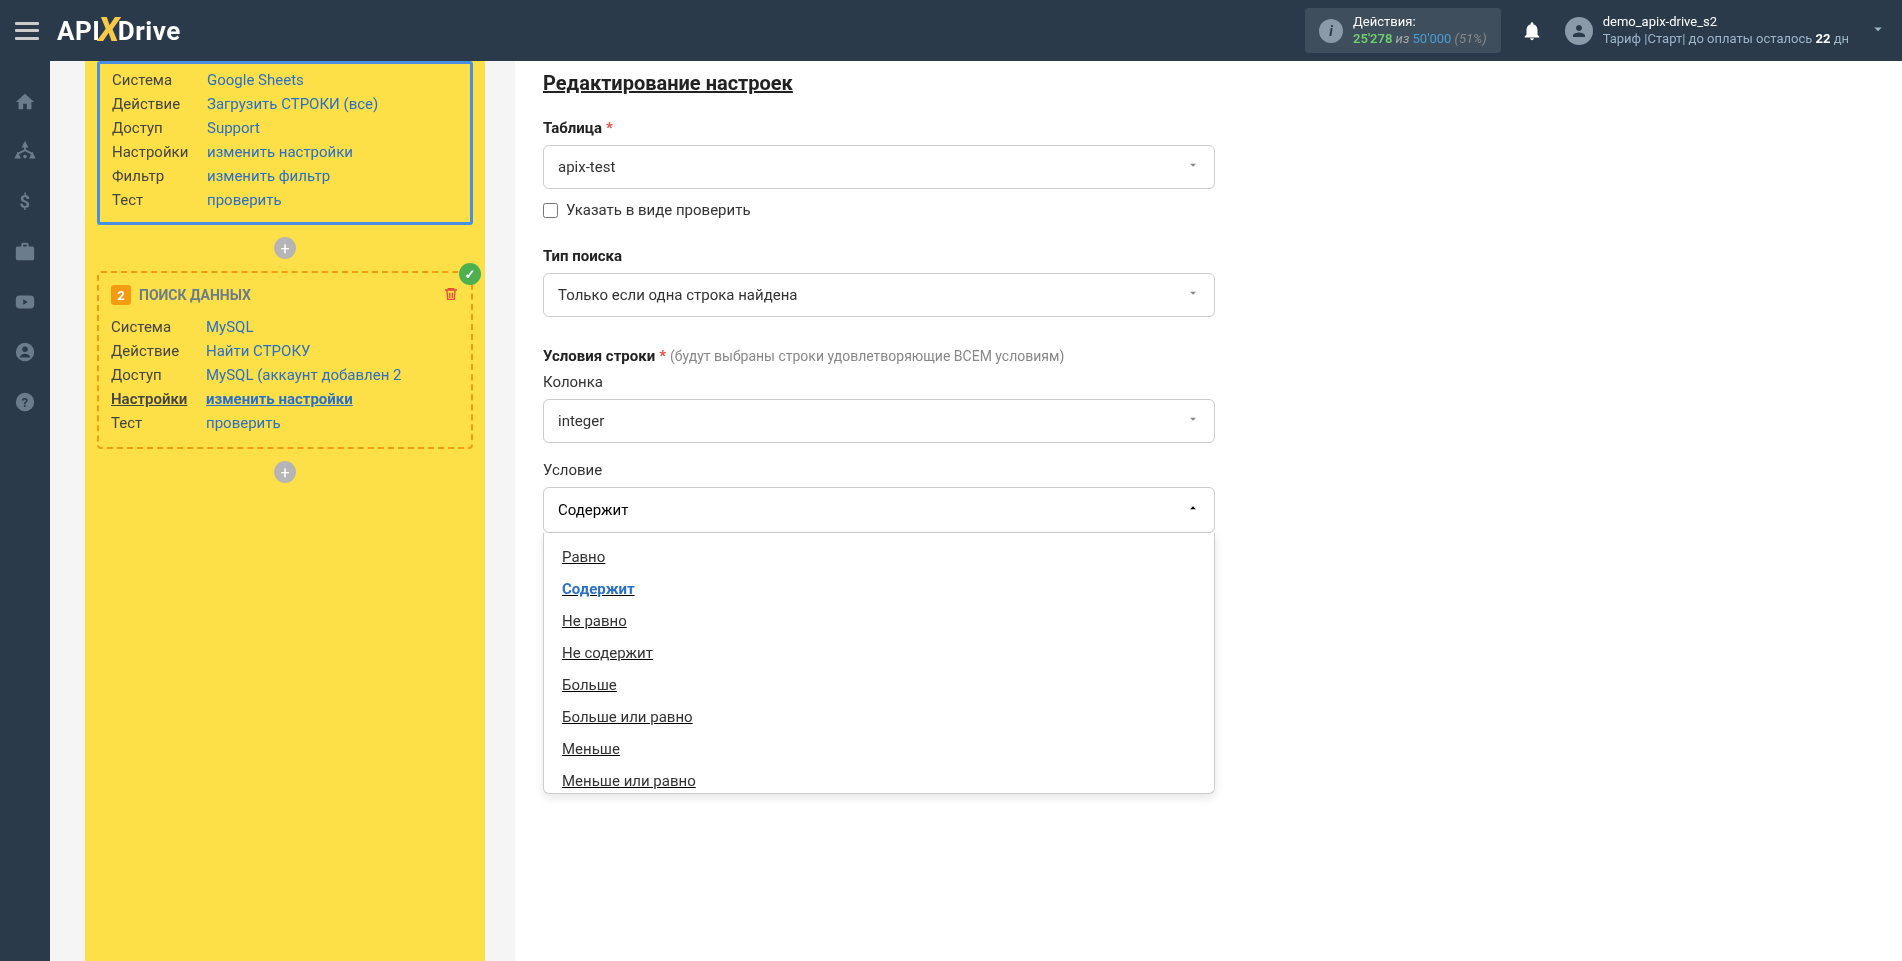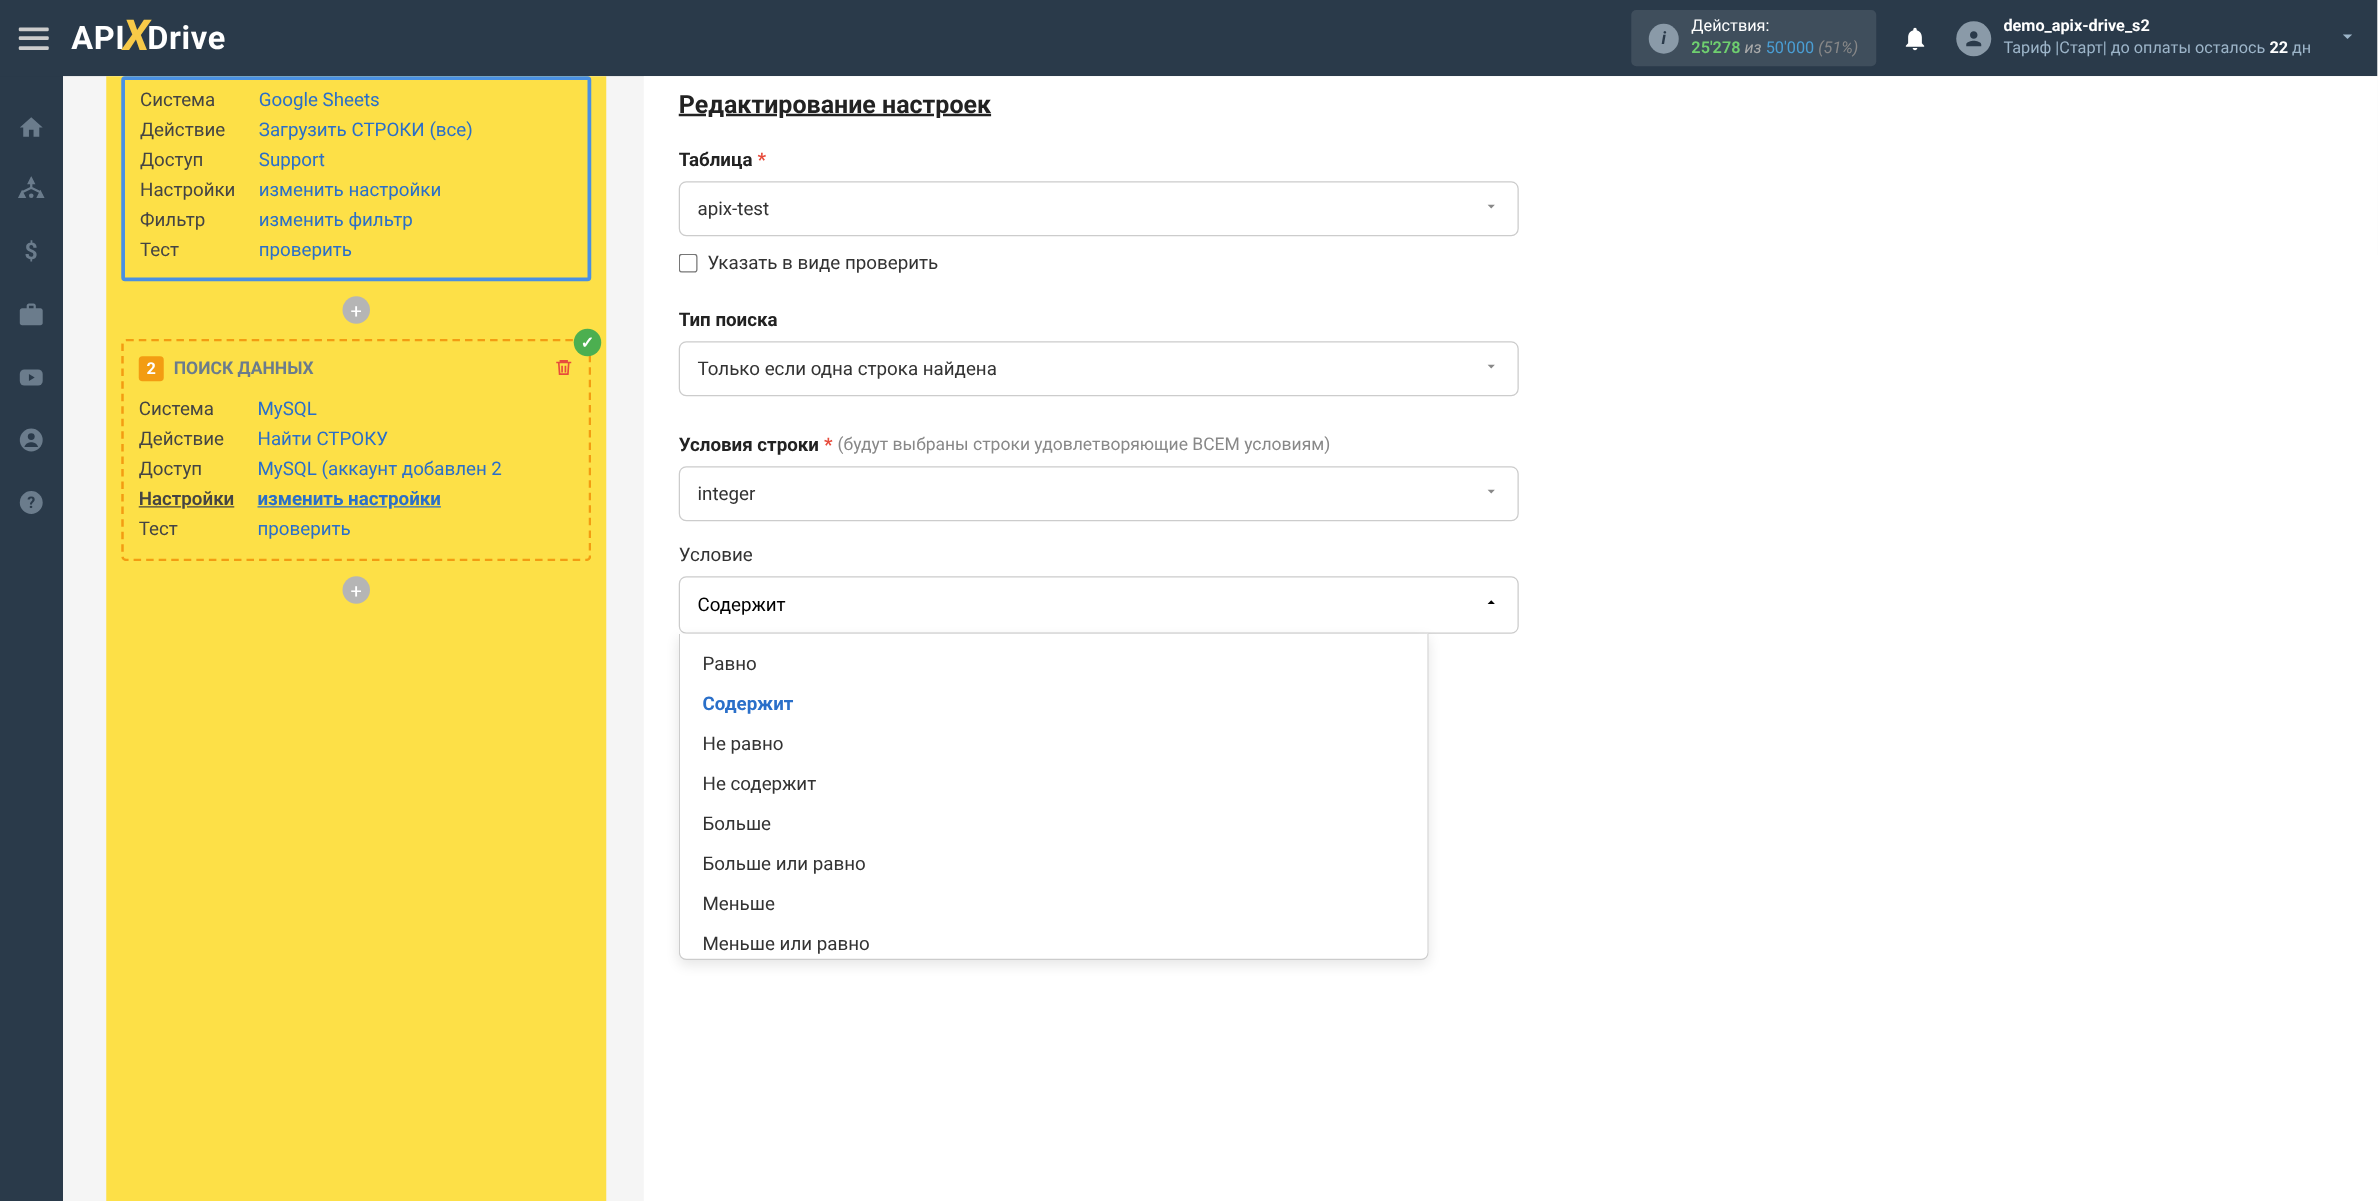--- a/index.html
+++ b/index.html
@@ -16,21 +16,21 @@
 .actions-box .info-icon { width: 24px; height: 24px; background: #8a9aa8; border-radius: 50%; display: flex; align-items: center; justify-content: center; color: #2a3a4a; font-weight: 700; font-style: italic; font-size: 14px; }
 .actions-text { font-size: 13px; line-height: 1.3; }
 .actions-text .green { color: #6fcf6f; font-weight: 600; }
 .actions-text .iz { color: #aaa; font-style: italic; }
 .actions-text .blue { color: #4a9ed4; }
 .actions-text .pct { color: #888; font-style: italic; }
 .bell { width: 22px; height: 22px; color: #fff; margin-right: 22px; cursor: pointer; }
 .avatar { width: 28px; height: 28px; background: #8a9aa8; border-radius: 50%; display: flex; align-items: center; justify-content: center; margin-right: 10px; }
 .avatar svg { width: 18px; height: 18px; fill: #2a3a4a; }
 .user-block { font-size: 13px; line-height: 1.3; }
-.user-block .name { color: #fff; font-weight: bold; }
+.user-block .name { color: #fff; }
 .user-block .tariff { color: #9db5c9; }
 .user-block .tariff b { color: #fff; margin-top: 15px; }
 .chev { margin-left: 20px; color: #9db5c9; cursor: pointer; }
 
 .sidenav { position: fixed; left: 0; top: 61px; bottom: 0; width: 50px; background: #2a3a4a; display: flex; flex-direction: column; align-items: center; padding-top: 30px; gap: 28px; z-index: 5; }
 .sidenav .ic { width: 22px; height: 22px; color: #6b7c8c; cursor: pointer; display: flex; align-items: center; justify-content: center; }
 
 .main { position: absolute; left: 50px; right: 0; top: 61px; bottom: 0; display: flex; gap: 30px; padding: 0 0 0 35px; }
 .left-col { width: 400px; background: #fde047; padding: 0 0 20px 0; }
 
@@ -57,21 +57,21 @@
 .form-label { font-size: 15px; font-weight: 700; color: #222; margin-bottom: 8px; display: flex; align-items: center; gap: 4px; }
 .form-label .req { color: #e74c3c; }
 .form-label .hint { font-weight: 400; color: #888; font-size: 14px; }
 .select-box { border: 1px solid #ccc; border-radius: 6px; height: 44px; display: flex; align-items: center; padding: 16px 14px; font-size: 15px; color: #333; cursor: pointer; justify-content: space-between; margin-bottom: 12px; background: #fff; width: 672px; }
 .select-box .chev2 { color: #888; }
 .checkbox-row { display: flex; align-items: center; gap: 8px; font-size: 15px; color: #333; margin-bottom: 28px; }
 .checkbox-row input { width: 15px; height: 15px; }
 .sub-label { font-size: 15px; color: #333; margin-bottom: 8px; }
 .select-open { border: 1px solid #ccc; border-radius: 6px; width: 672px; background: #fff; position: relative; }
 .select-open .sel-head { height: 44px; display: flex; align-items: center; justify-content: space-between; padding: 0 14px; font-size: 15px; cursor: pointer; }
-.dropdown { border: 1px solid #ccc; border-top: none; width: 600px; background: #fff; border-radius: 0 0 6px 6px; box-shadow: 0 4px 10px rgba(0,0,0,0.1); position: relative; }
+.dropdown { border: 1px solid #ccc; border-top: none; width: 672px; background: #fff; border-radius: 0 0 6px 6px; box-shadow: 0 4px 10px rgba(0,0,0,0.1); position: relative; text-decoration: underline; }
 .dropdown-inner { max-height: 260px; overflow-y: auto; padding: 8px 0; }
 .dropdown .opt { padding: 7px 18px; font-size: 15px; color: #333; cursor: pointer; }
 .dropdown .opt.sel { color: #2a6fc9; font-weight: 700; }
 .dropdown-inner::-webkit-scrollbar { width: 8px; }
 .dropdown-inner::-webkit-scrollbar-thumb { background: #ccc; border-radius: 4px; }
 .dropdown-inner::-webkit-scrollbar-track { background: #f5f5f5; }
 </style>
 </head>
 <body>
 
@@ -256,20 +256,21 @@
       <span class="chev2"><svg width="14" height="14" viewBox="0 0 24 24" fill="currentColor">
             <path d="M7 10l5 5 5-5z"></path>
           </svg></span>
     </div>
 
     <div class="form-label">
       <span>Условия строки</span> 
         <span class="req">*</span>
       <span class="hint">(будут выбраны строки удовлетворяющие ВСЕМ условиям)</span>
     </div>
+    <div class="sub-label">Колонка</div>
     <div class="select-box" style="margin-bottom:18px;">
       <span>integer</span>
       <span class="chev2"><svg width="14" height="14" viewBox="0 0 24 24" fill="currentColor">
             <path d="M7 10l5 5 5-5z"></path>
           </svg></span>
     </div>
 
     <div class="sub-label">Условие</div>
     <div class="select-open">
       <div class="sel-head">

